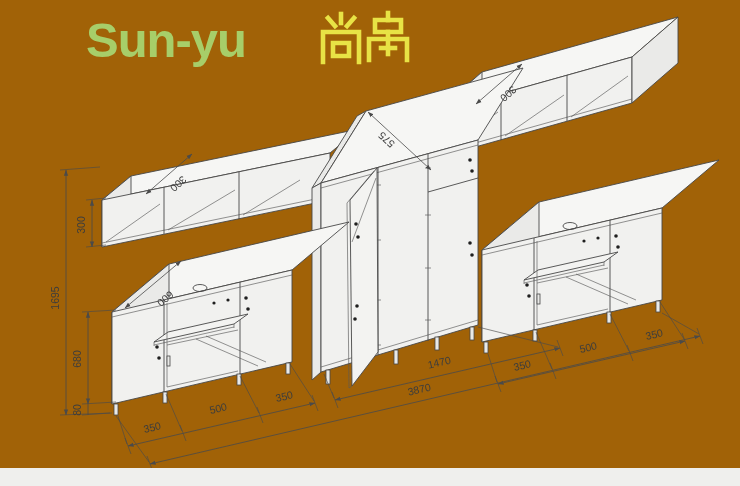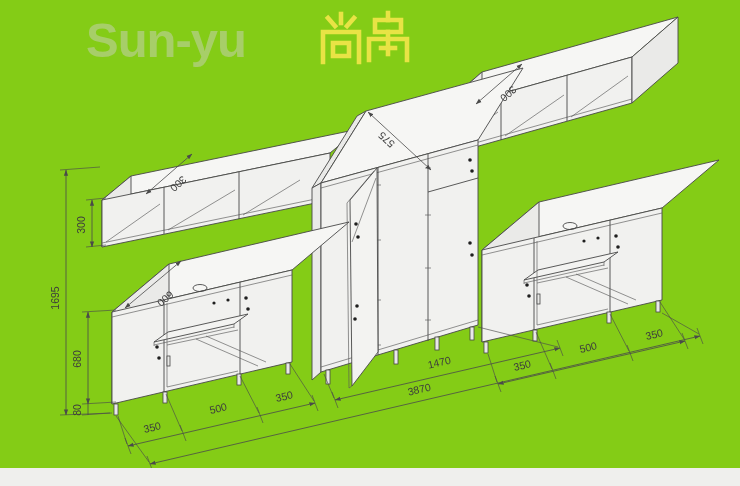--- a/index.html
+++ b/index.html
@@ -1,16 +1,16 @@
 <!DOCTYPE html>
 <html><head>
 <meta charset="utf-8">
 <style>
   html,body{margin:0;padding:0;background:#efefed;}
-  .stage{position:relative;width:740px;height:468px;background:#84cc16;overflow:hidden;
+  .stage{position:relative;width:740px;height:468px;background:#a16207;overflow:hidden;
          font-family:"Liberation Sans",sans-serif;}
   svg{display:block}
   .top{fill:#f6f6f4;stroke:#474747;stroke-width:.9;stroke-linejoin:round}
   .front{fill:#f1f1ef;stroke:#474747;stroke-width:.9;stroke-linejoin:round}
   .side{fill:#eaeae8;stroke:#474747;stroke-width:.9;stroke-linejoin:round}
   .door{fill:#f3f3f1;stroke:#474747;stroke-width:.9;stroke-linejoin:round}
   .ln{fill:none;stroke:#474747;stroke-width:.9;stroke-linejoin:round}
   .thin{fill:none;stroke:#5a5a5a;stroke-width:.65}
   .leg{fill:#e9e9e7;stroke:#474747;stroke-width:.8}
   .dot{fill:#1f1f1f;stroke:none}

